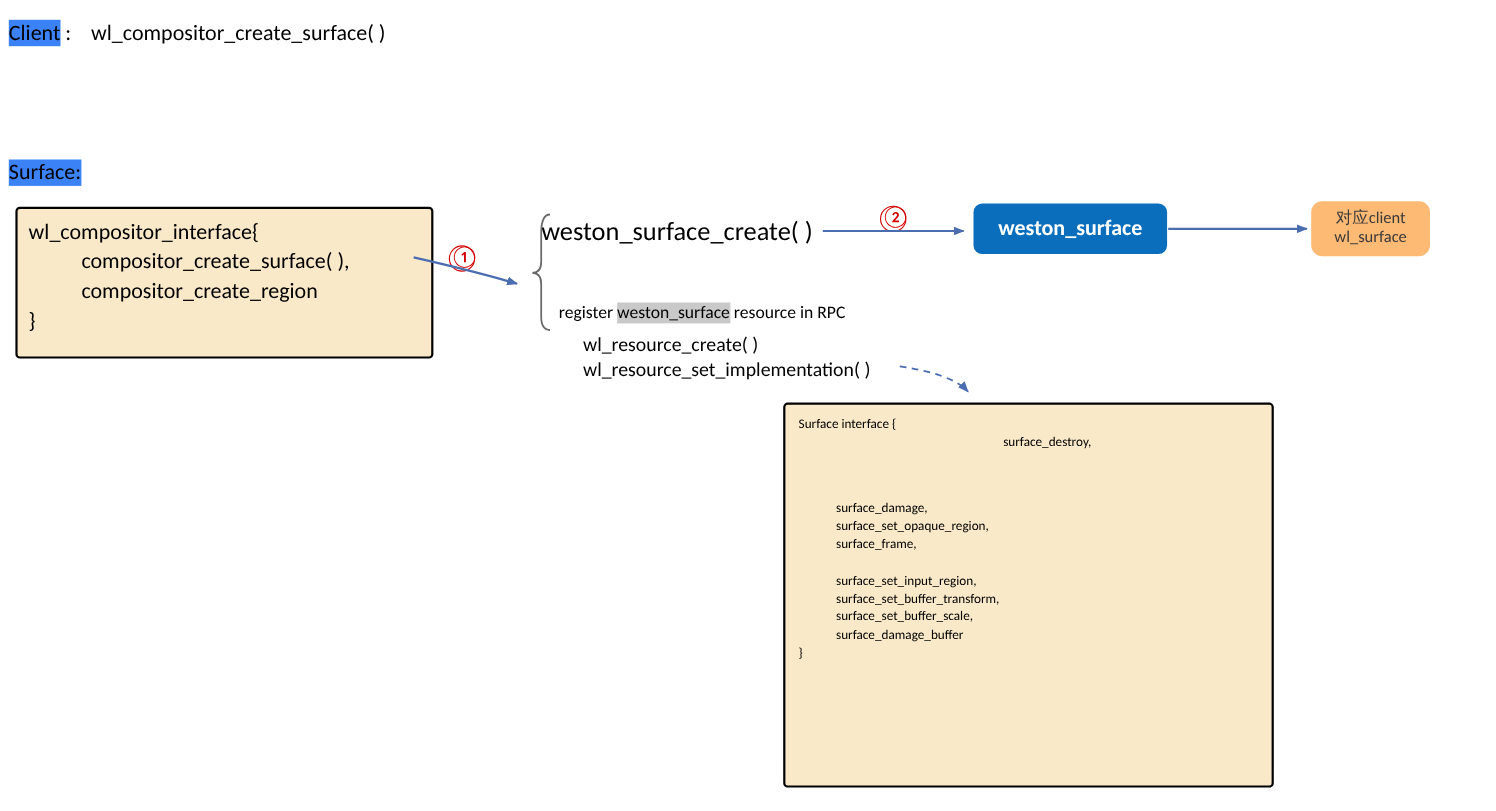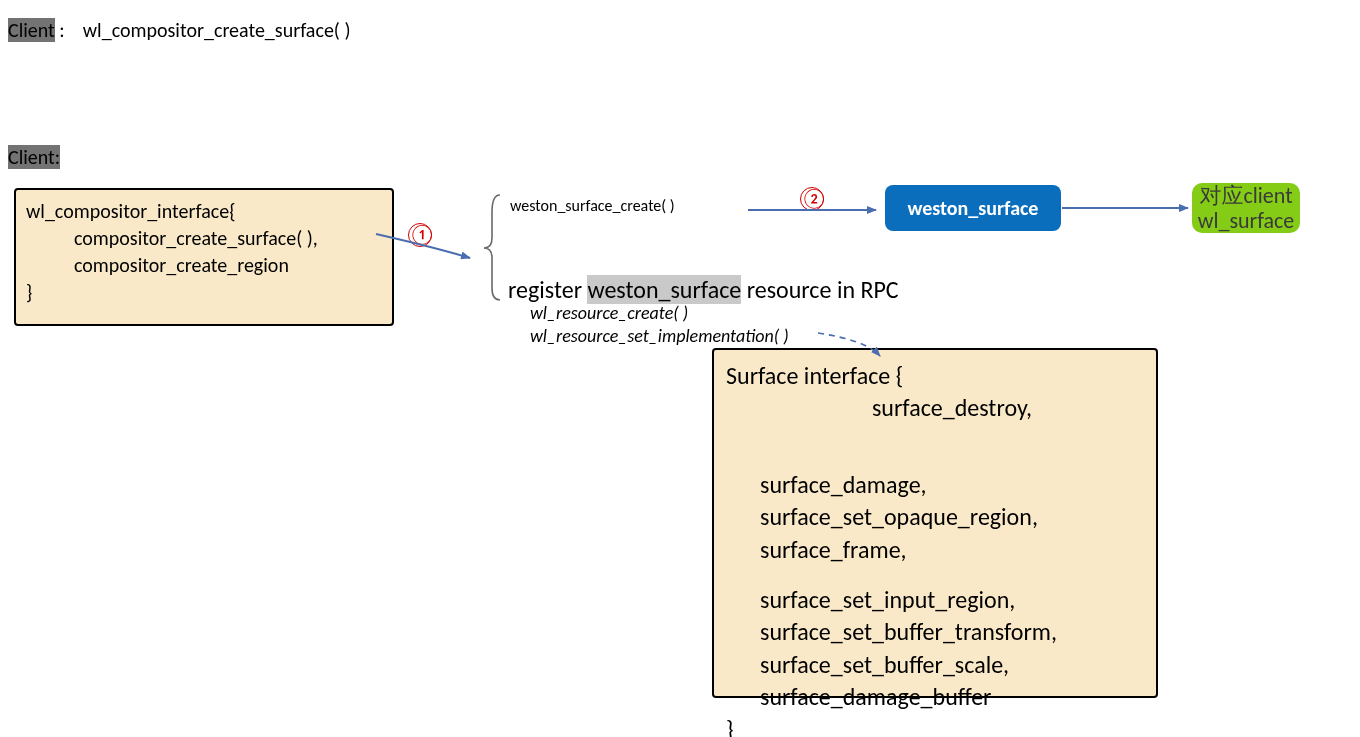--- a/index.html
+++ b/index.html
@@ -7,119 +7,119 @@
     padding: 0;
     width: 1360px;
     height: 737px;
     background: #ffffff;
     font-family: "Calibri", "Segoe UI", Arial, sans-serif;
     font-size: 20px;
     color: #000000;
     position: relative;
   }
   .abs { position: absolute; }
-  .hl-yellow { background: #737373; }
+  .hl-yellow { background: #3b82f6; }
   .parchment {
     background: #f9e9c8;
     border: 2px solid #000000;
     border-radius: 4px;
   }
   .blue-box {
     background: #0a6ebd;
     color: #ffffff;
     font-weight: bold;
     border-radius: 8px;
     display: flex;
     align-items: center;
     justify-content: center;
     font-size: 20px;
   }
   .green-box {
-    background: #84cc16;
+    background: #fdba74;
     border-radius: 10px;
     color: #3a3a3a;
-    font-size: 22px;
+    font-size: 15px;
     display: flex;
     flex-direction: column;
     align-items: center;
     justify-content: center;
     line-height: 1.15;
   }
   .circled {
     color: #d30000;
     font-size: 20px;
     display: inline-block;
     border: 1.5px solid #d30000;
     border-radius: 50%;
     width: 22px;
     height: 22px;
     line-height: 20px;
     text-align: center;
     font-weight: normal;
   }
   .code-line { white-space: pre; line-height: 1.35; }
-  .italic { font-style: italic; }
+  .italic { }
   .grey-bg { background: #c9c9c9; }
   svg.overlay {
     position: absolute;
     left: 0; top: 0;
     width: 1360px;
     height: 737px;
     pointer-events: none;
   }
 </style>
 </head>
 <body>
 
 <div class="abs" style="left:8px; top:18px;">
   <span class="hl-yellow">Client</span>
   <span> :&nbsp;&nbsp;&nbsp;</span>
   <span>wl_compositor_create_surface( )</span>
 </div>
 
 <div class="abs" style="left:8px; top:145px;">
-  <span class="hl-yellow">Client:</span>
+  <span class="hl-yellow">Surface:</span>
 </div>
 
 <div class="abs parchment" style="left:14px; top:188px; width:356px; height:118px; padding:8px 10px;">
   <div class="code-line">wl_compositor_interface{</div>
   <div class="code-line" style="padding-left:48px;">compositor_create_surface( ),</div>
   <div class="code-line" style="padding-left:48px;">compositor_create_region</div>
   <div class="code-line">}</div>
 </div>
 
 <div class="abs" style="left:408px; top:222px;">
   <span class="circled">①</span>
 </div>
 
-<div class="abs" style="left:510px; top:196px; font-size:16px;">weston_surface_create( )</div>
+<div class="abs" style="left:492px; top:196px; font-size:24px;">weston_surface_create( )</div>
 
 <div class="abs" style="left:800px; top:186px;">
   <span class="circled">②</span>
 </div>
 
 <div class="abs blue-box" style="left:885px; top:185px; width:176px; height:46px;">
   <span>weston_surface</span>
 </div>
 
 <div class="abs green-box" style="left:1192px; top:183px; width:108px; height:50px;">
   <span>对应client</span>
   <span>wl_surface</span>
 </div>
 
-<div class="abs" style="left:508px; top:275px; font-size:24px;">
+<div class="abs" style="left:508px; top:275px; font-size:16px;">
   <span>register </span><span class="grey-bg">weston_surface</span><span> resource in RPC</span>
 </div>
 
 <div class="abs italic" style="left:530px; top:302px; font-size:18px; line-height:1.25;">
   <div>wl_resource_create( )</div>
   <div>wl_resource_set_implementation( )</div>
 </div>
 
-<div class="abs parchment" style="left:712px; top:348px; width:418px; height:326px; padding:10px 12px; font-size:24px;">
+<div class="abs parchment" style="left:712px; top:366px; width:418px; height:326px; padding:10px 12px; font-size:12px;">
   <div class="code-line">Surface interface {</div>
   <div class="code-line" style="padding-left:34px;text-align:center;">surface_destroy,</div>
   <div class="code-line" style="padding-left:34px;margin-top:44px;">surface_damage,</div>
   <div class="code-line" style="padding-left:34px;">surface_set_opaque_region,</div>
   <div class="code-line" style="padding-left:34px;">surface_frame,</div>
   <div class="code-line" style="padding-left:34px;margin-top:18px;">surface_set_input_region,</div>
   <div class="code-line" style="padding-left:34px;">surface_set_buffer_transform,</div>
   <div class="code-line" style="padding-left:34px;">surface_set_buffer_scale,</div>
   <div class="code-line" style="padding-left:34px;">surface_damage_buffer</div>
   <div class="code-line">}</div>

